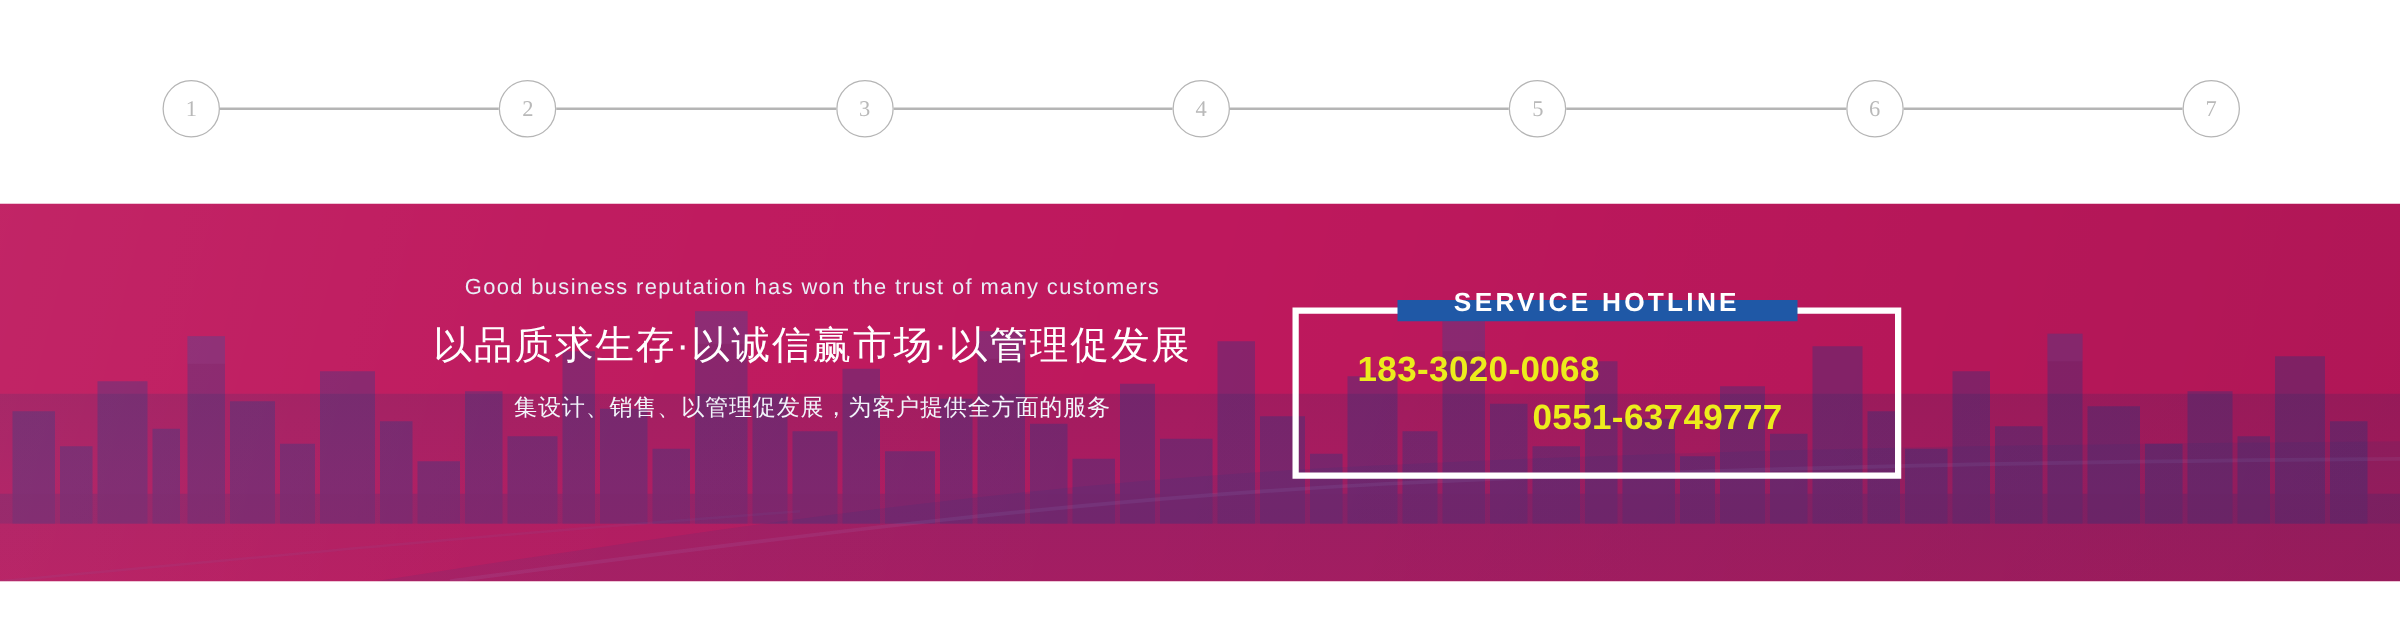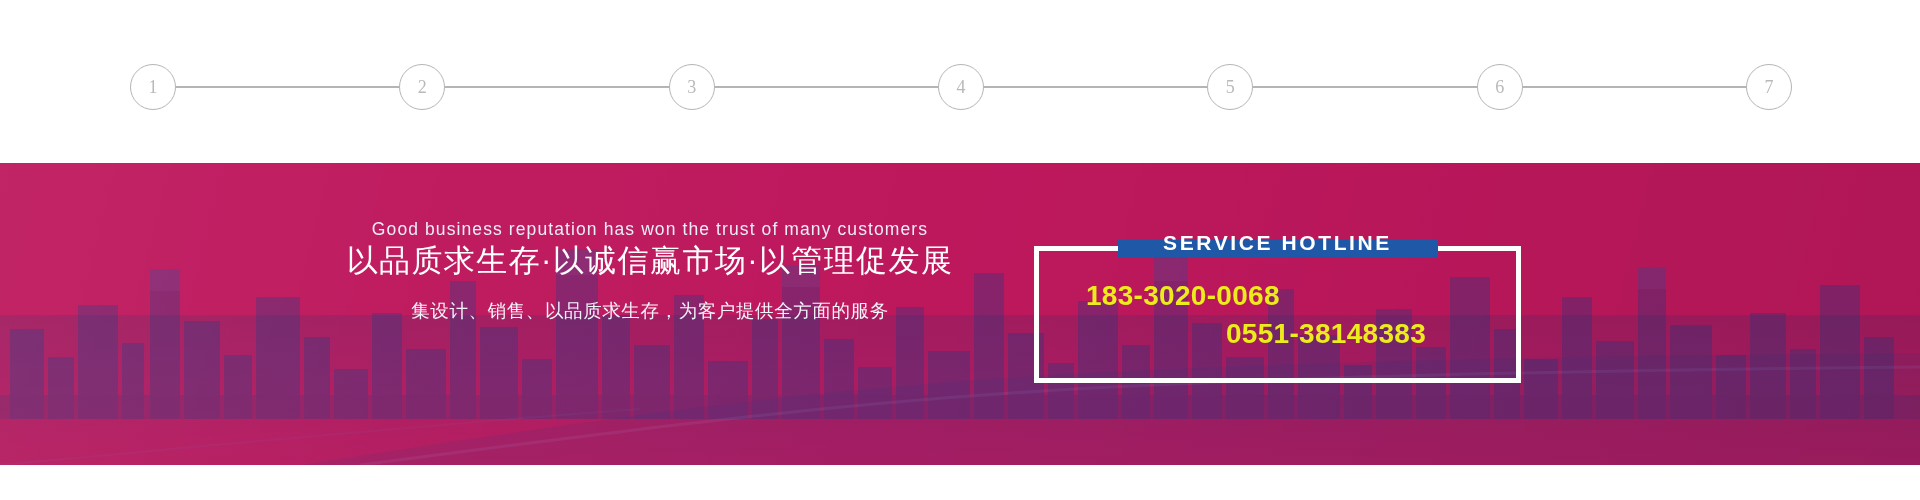--- a/index.html
+++ b/index.html
@@ -79,20 +79,21 @@
     color:#ffffff;
   }
   .slogan-en {
     font-size:17.5px;
     letter-spacing:1.1px;
     color:#e9eef7;
     white-space:nowrap;
     font-weight:400;
   }
   .slogan-main {
+    margin-top:15px;
     font-size:31px;
     letter-spacing:1.4px;
     font-weight:400;
     white-space:nowrap;
     color:#ffffff;
   }
   .slogan-sub {
     margin-top:16px;
     font-size:18.5px;
     letter-spacing:0.6px;
@@ -280,33 +281,33 @@
         <path d="M 360 160 C 620 126, 840 96, 1110 82 C 1400 68, 1680 64, 1920 62" stroke="#6f9edd" stroke-width="3" fill="none" opacity="0.5"></path>
         <path d="M 0 160 C 240 138, 420 120, 640 104" stroke="#5a8fd4" stroke-width="2" fill="none" opacity="0.3"></path>
       </svg>
     </div>
 
     <div class="banner-sheen"></div>
 
     <div class="slogan">
       <div class="slogan-en">Good business  reputation has  won  the  trust  of  many  customers</div>
       <div class="slogan-main">以品质求生存·以诚信赢市场·以管理促发展</div>
-      <div class="slogan-sub">集设计、销售、以品质求生存，为客户提供全方面的服务</div>
+      <div class="slogan-sub">集设计、销售、以管理促发展，为客户提供全方面的服务</div>
     </div>
 
     <div class="hotline">
       <div class="hotline-frame"></div>
       <div class="hotline-gap"></div>
       <div class="hotline-title">SERVICE  HOTLINE</div>
 
       <div class="hotline-body">
         <div class="hotline-row">
           <span class="hotline-num">183-3020-0068</span>
         </div>
         <div class="hotline-row hotline-row-2">
-          <span class="hotline-num">0551-38148383</span>
+          <span class="hotline-num">0551-63749777</span>
         </div>
       </div>
     </div>
 
   </div>
 
 </div>
 
 </body></html>

